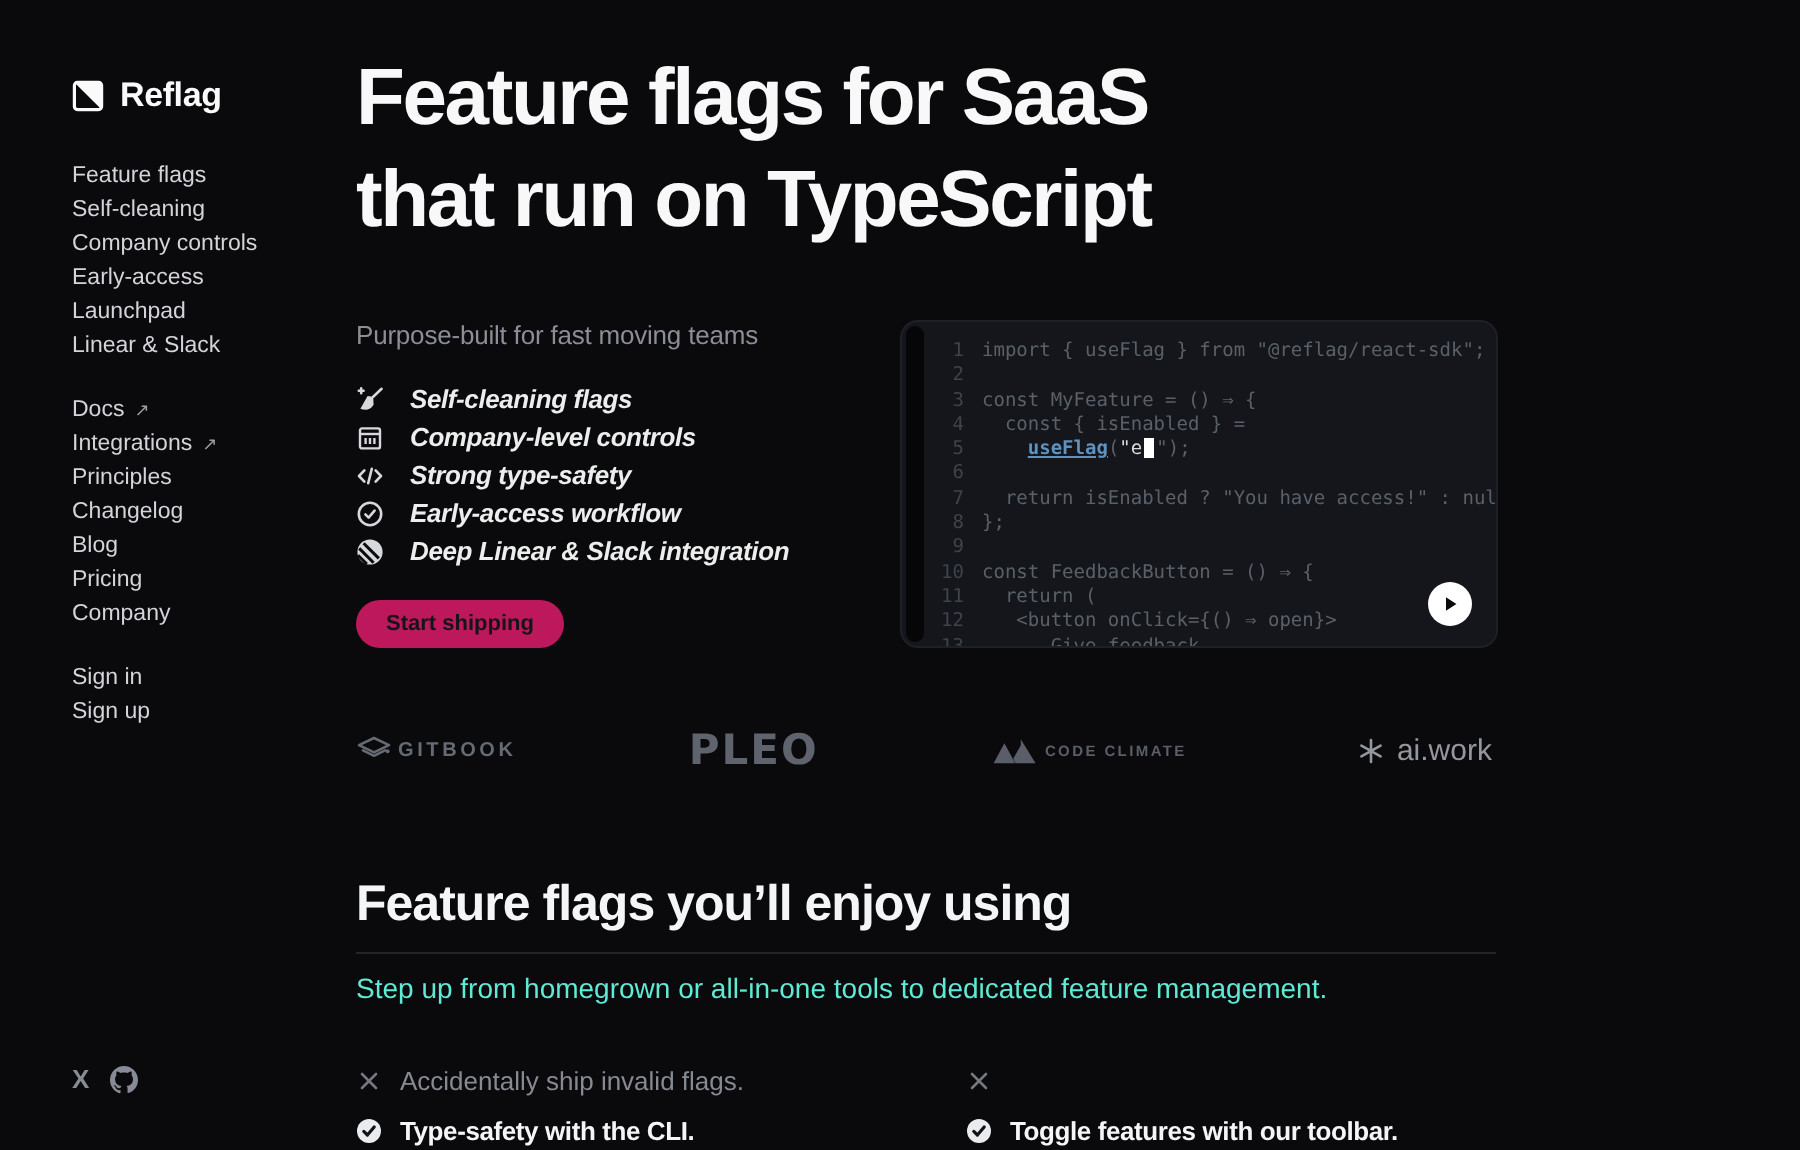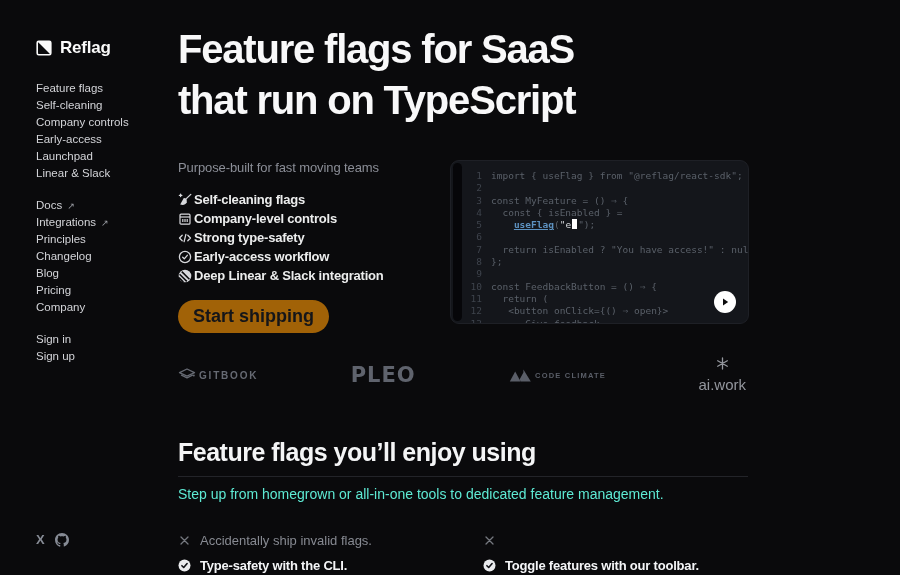--- a/index.html
+++ b/index.html
@@ -18,25 +18,25 @@
   .social{position:absolute;left:36px;top:533px;display:flex;gap:10px;align-items:center;}
   .social .sicon{color:#868b95;cursor:pointer;display:flex;align-items:center;}
   .social .xglyph{font-weight:800;font-size:13px;line-height:14px;}
 
   
   .headline{position:absolute;left:178px;top:24px;margin:0;font-size:40px;line-height:51px;
             font-weight:700;letter-spacing:-1.2px;color:#f8f8f9;}
   .hero-left{position:absolute;left:178px;top:160px;width:280px;}
   .hero-sub{margin:0 0 15px 0;font-size:13px;letter-spacing:-0.1px;color:#8b8e97;}
   .features{list-style:none;margin:0;padding:0;}
-  .features li{display:flex;align-items:center;gap:2px;height:19px;font-size:13px;
-               font-weight:600;letter-spacing:-0.2px;color:#eceded;white-space:nowrap;}
+  .features li{display:flex;align-items:center;gap:13px;height:19px;font-size:13px;
+               font-weight:600;letter-spacing:-0.2px;color:#eceded;white-space:nowrap;font-style:italic;}
   .features .ficon{display:flex;width:14px;height:14px;flex:none;align-items:center;justify-content:center;}
-  .cta{margin-top:15px;background:#a16207;color:#141519;border:none;border-radius:999px;
-       padding:6px 15px;font-family:"Liberation Sans",sans-serif;font-size:18px;font-weight:700;cursor:pointer;}
+  .cta{margin-top:15px;background:#be185d;color:#141519;border:none;border-radius:999px;
+       padding:6px 15px;font-family:"Liberation Sans",sans-serif;font-size:11px;font-weight:700;cursor:pointer;}
 
   
   .code-panel{position:absolute;left:450px;top:160px;width:299px;height:164px;background:#14161b;
               border:1px solid #1e2026;border-radius:9px;box-sizing:border-box;overflow:hidden;}
   .code-strip{position:absolute;left:2px;top:2px;bottom:2px;width:9px;background:#060609;border-radius:7px;}
   .code-lines{position:absolute;left:15px;top:9px;right:6px;font-family:"DejaVu Sans Mono",monospace;
               font-size:9.5px;line-height:12.3px;}
   .code-line{display:flex;height:12.3px;}
   .code-line .ln{width:16px;flex:none;text-align:right;color:#3e434c;margin-right:9px;}
   .code-line .code{white-space:pre;color:#5a6069;}
@@ -48,21 +48,21 @@
 
   
   .logos{position:absolute;left:178px;top:350px;width:568px;height:50px;
          display:flex;justify-content:space-between;align-items:center;}
   .lg{display:flex;flex-direction:row;align-items:center;gap:3px;}
   .lg-gitbook{color:#666a73;}
   .lg-gitbook .lgtxt{font-size:10px;font-weight:700;letter-spacing:1.8px;}
   .lg-pleo{color:#5f636d;font-size:21px;font-weight:700;letter-spacing:1px;font-family:"DejaVu Sans",sans-serif;}
   .lg-codeclimate{color:#5a5e68;}
   .lg-codeclimate .lgtxt{font-size:7.5px;font-weight:700;letter-spacing:1.2px;}
-  .lg-aiwork{flex-direction:column;gap:6px;color:#94979e;font-size:15px;font-weight:500;align-items:center;}
+  .lg-aiwork{flex-direction:row;gap:6px;color:#94979e;font-size:15px;font-weight:500;align-items:center;}
 
   
   .enjoy-title{position:absolute;left:178px;top:438px;margin:0;font-size:25px;font-weight:700;
                letter-spacing:-0.5px;color:#f4f5f6;}
   .divider{position:absolute;left:178px;top:476px;width:570px;height:1px;background:#232429;}
   .enjoy-sub{position:absolute;left:178px;top:486px;margin:0;font-size:14px;color:#5eead4;}
   .compare{position:absolute;left:178px;top:531px;width:600px;display:grid;grid-template-columns:305px auto;}
   .cmp-col{display:flex;flex-direction:column;gap:7px;}
   .cmp-row{display:flex;align-items:center;gap:9px;height:18px;font-size:13px;white-space:nowrap;}
   .cmp-bad{color:#878a92;}

